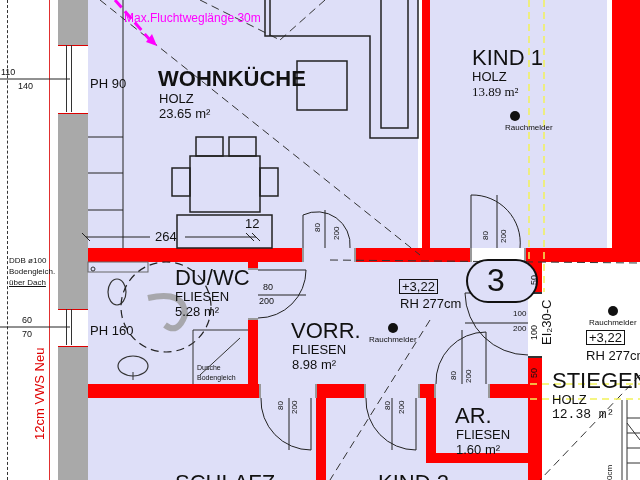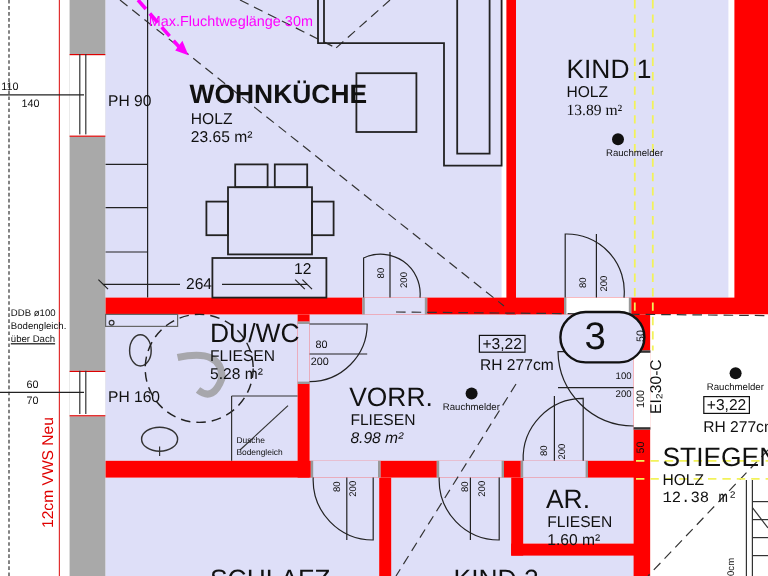--- a/index.html
+++ b/index.html
@@ -156,21 +156,21 @@
 <div class="txt big" style="left:472px;top:47px;">KIND 1</div>
 <div class="txt mid" style="left:472px;top:70px;">HOLZ</div>
 <div class="txt mid" style="left:472px;top:85px;font-family:Liberation Serif, serif;">13.89 m²</div>
 
 <div class="txt big" style="left:175px;top:267px;">DU/WC</div>
 <div class="txt mid" style="left:175px;top:290px;">FLIESEN</div>
 <div class="txt mid" style="left:175px;top:305px;">5.28 m²</div>
 
 <div class="txt big" style="left:291px;top:320px;">VORR.</div>
 <div class="txt mid" style="left:292px;top:343px;">FLIESEN</div>
-<div class="txt mid" style="left:292px;top:358px;font-style:italic;">8.98 m²</div>
+<div class="txt mid" style="left:292px;top:358px;">8.98 m²</div>
 
 <div class="txt big" style="left:455px;top:405px;">AR.</div>
 <div class="txt mid" style="left:456px;top:428px;">FLIESEN</div>
 <div class="txt mid" style="left:456px;top:443px;text-align:center;">1.60 m²</div>
 
 <div class="txt big" style="left:552px;top:370px;">STIEGEN</div>
 <div class="txt mid" style="left:552px;top:393px;">HOLZ</div>
 <div class="txt mid" style="left:552px;top:408px;font-family:Liberation Mono, monospace;">12.38 m²</div>
 
 <div class="txt big" style="left:175px;top:472px;">SCHLAFZ.</div>

